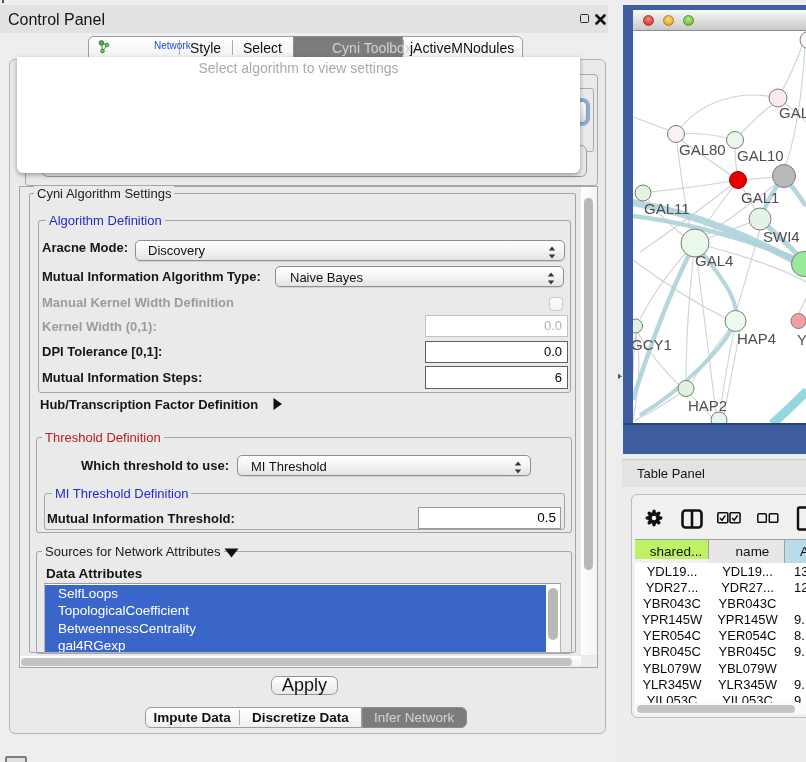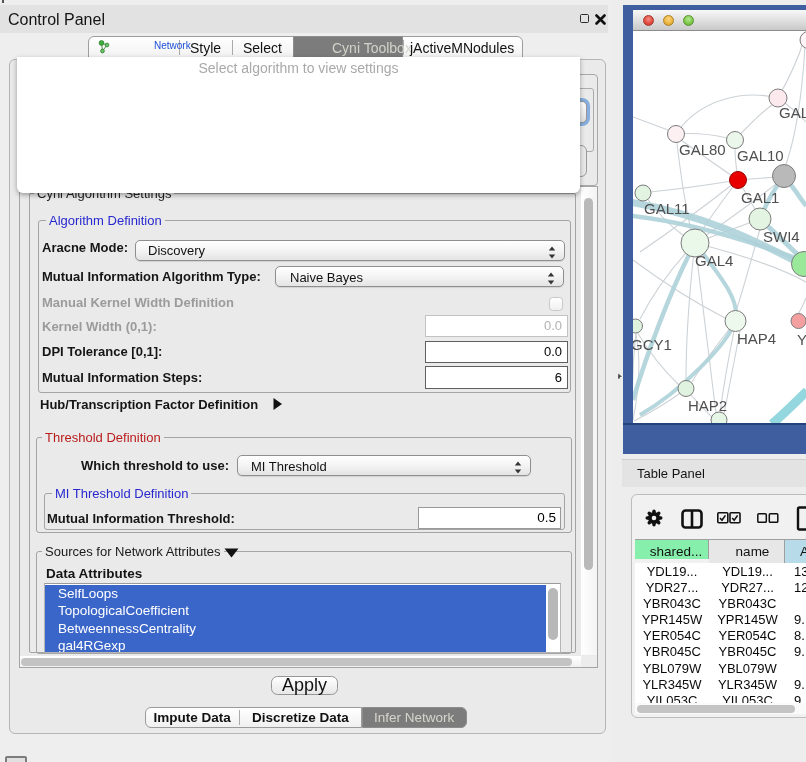--- a/index.html
+++ b/index.html
@@ -261,27 +261,27 @@
 </svg>
 <svg class="abs" style="left:757px;top:513px;" width="22" height="10" viewBox="0 0 22 10">
  <rect x="0.8" y="0.8" width="8.5" height="8.5" rx="1" fill="none" stroke="#111" stroke-width="1.5"></rect>
  <rect x="12.3" y="0.8" width="8.5" height="8.5" rx="1" fill="none" stroke="#111" stroke-width="1.5"></rect>
 </svg>
 <svg class="abs" style="left:796px;top:506px;" width="18" height="25" viewBox="0 0 18 25">
  <path d="M2 3 Q2 1.5 3.5 1.5 L11 1.5 L16 6.5 L16 22 Q16 23.5 14.5 23.5 L3.5 23.5 Q2 23.5 2 22 Z" fill="none" stroke="#111" stroke-width="2.4"></path>
 </svg>
 
 <div class="abs" style="left:635px;top:539px;width:171px;height:24px;overflow:hidden;">
- <div style="position:absolute;left:0;top:0;width:74px;height:20px;background:#86efac;border-right:1px solid #9f9f9f;border-top:1px solid #9f9f9f;box-sizing:border-box;text-align:center;text-indent:9px;font-size:13.5px;line-height:23px;color:#111;">shared...</div>
+ <div style="position:absolute;left:0;top:0;width:74px;height:20px;background:#bef264;border-right:1px solid #9f9f9f;border-top:1px solid #9f9f9f;box-sizing:border-box;text-align:center;text-indent:9px;font-size:13.5px;line-height:23px;color:#111;">shared...</div>
  <div style="position:absolute;left:74px;top:0;width:76px;height:24px;background:#e7e7e7;border-right:1px solid #9f9f9f;border-top:1px solid #9f9f9f;box-sizing:border-box;text-align:center;text-indent:12px;font-size:13.5px;line-height:23px;color:#111;">name</div>
  <div style="position:absolute;left:150px;top:0;width:21px;height:24px;background:#b7dbe9;border-top:1px solid #9f9f9f;box-sizing:border-box;font-size:13.5px;line-height:23px;color:#111;padding-left:15px;overflow:hidden;">A</div>
 </div>
 <div class="abs" style="left:635px;top:563px;width:171px;height:140px;background:#fff;overflow:hidden;font-size:13px;color:#0a0a0a;">
  <div style="position:absolute;left:0;top:1px;width:74px;text-align:center;line-height:16.1px;">YDL19...<br>YDR27...<br>YBR043C<br>YPR145W<br>YER054C<br>YBR045C<br>YBL079W<br>YLR345W<br>YIL053C</div>
  <div style="position:absolute;left:74px;top:1px;width:77px;text-align:center;line-height:16.1px;">YDL19...<br>YDR27...<br>YBR043C<br>YPR145W<br>YER054C<br>YBR045C<br>YBL079W<br>YLR345W<br>YIL053C</div>
  <div style="position:absolute;left:159px;top:1px;width:30px;line-height:16.1px;">13<br>12<br>&nbsp;<br>9.<br>8.<br>9.<br>&nbsp;<br>9.<br>9.</div>
 </div>
 <div class="abs" style="left:635px;top:703px;width:171px;height:11px;background:#fafafa;"></div>
 <div class="abs" style="left:637px;top:705px;width:158px;height:7.5px;background:#c4c4c4;border-radius:4px;"></div>
 
-<div class="abs" style="left:17px;top:57px;width:563px;height:136px;background:#ffffff;border-radius:0 0 6px 6px;box-shadow:0 2px 5px rgba(0,0,0,0.35);z-index:30;">
+<div class="abs" style="left:17px;top:57px;width:563px;height:116px;background:#ffffff;border-radius:0 0 6px 6px;box-shadow:0 2px 5px rgba(0,0,0,0.35);z-index:30;">
  <div style="position:absolute;left:0;top:3px;width:100%;text-align:center;font-size:14px;color:#a9a9a9;">Select algorithm to view settings</div>
 </div>
 
 </body></html>

